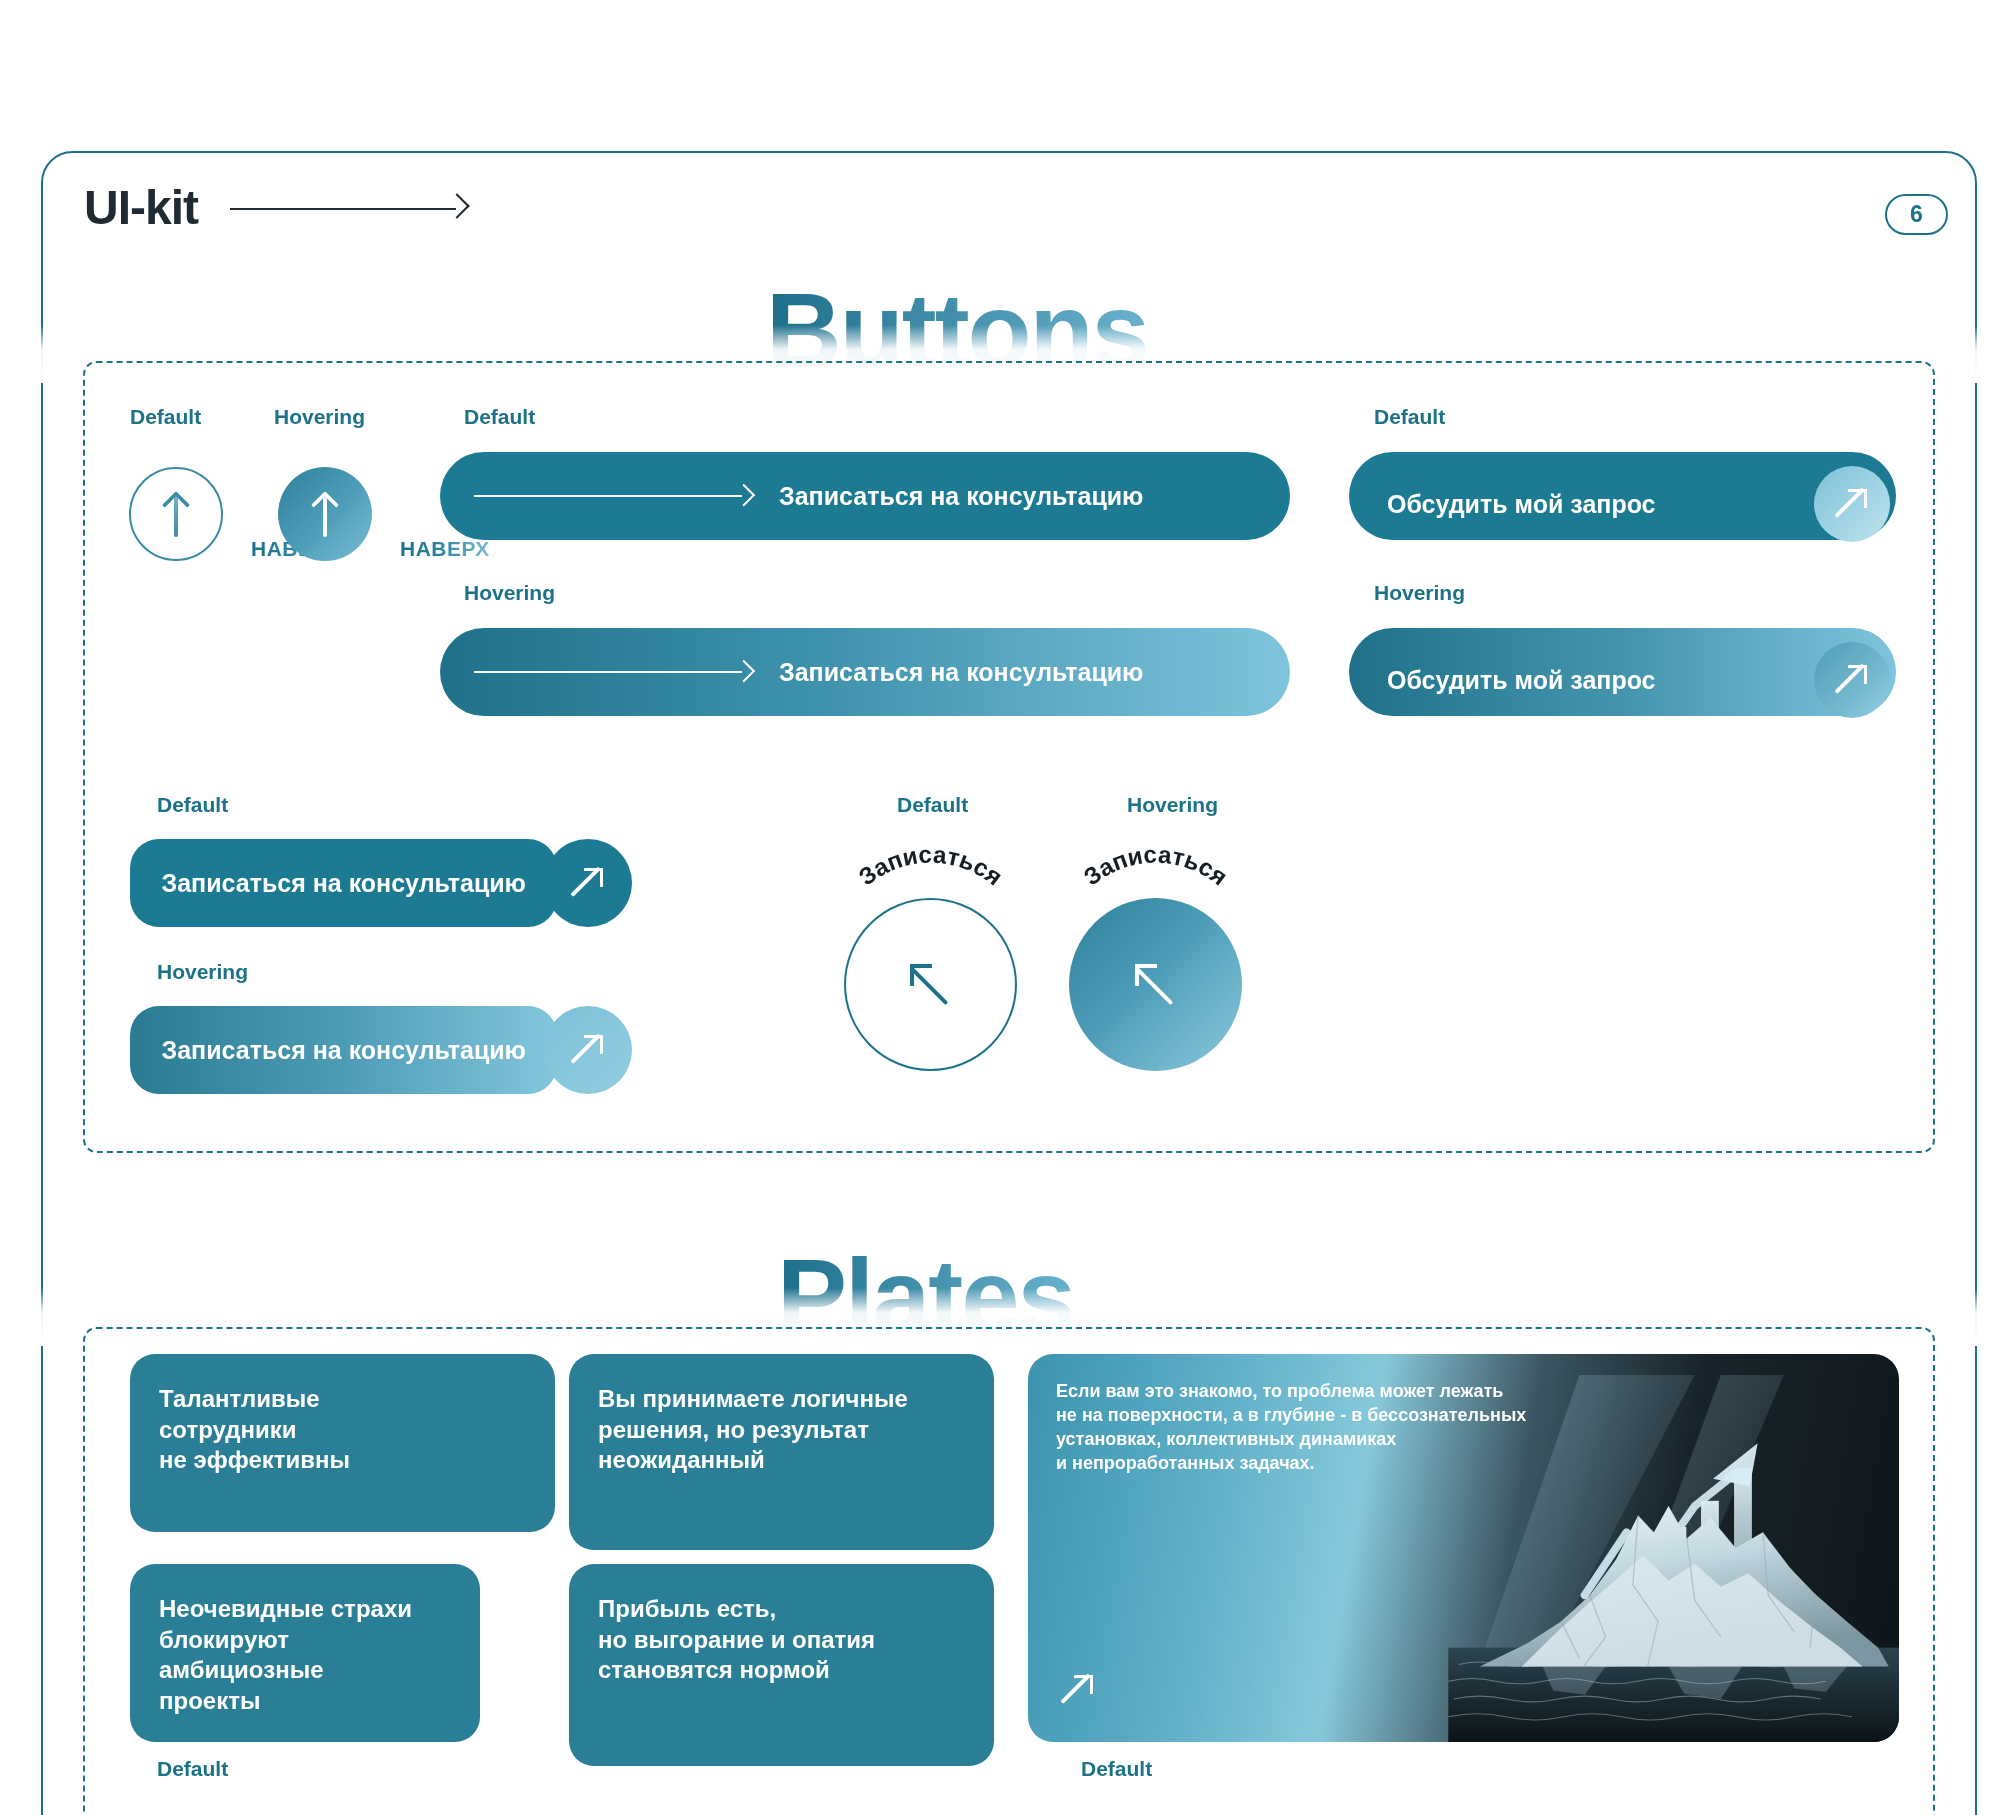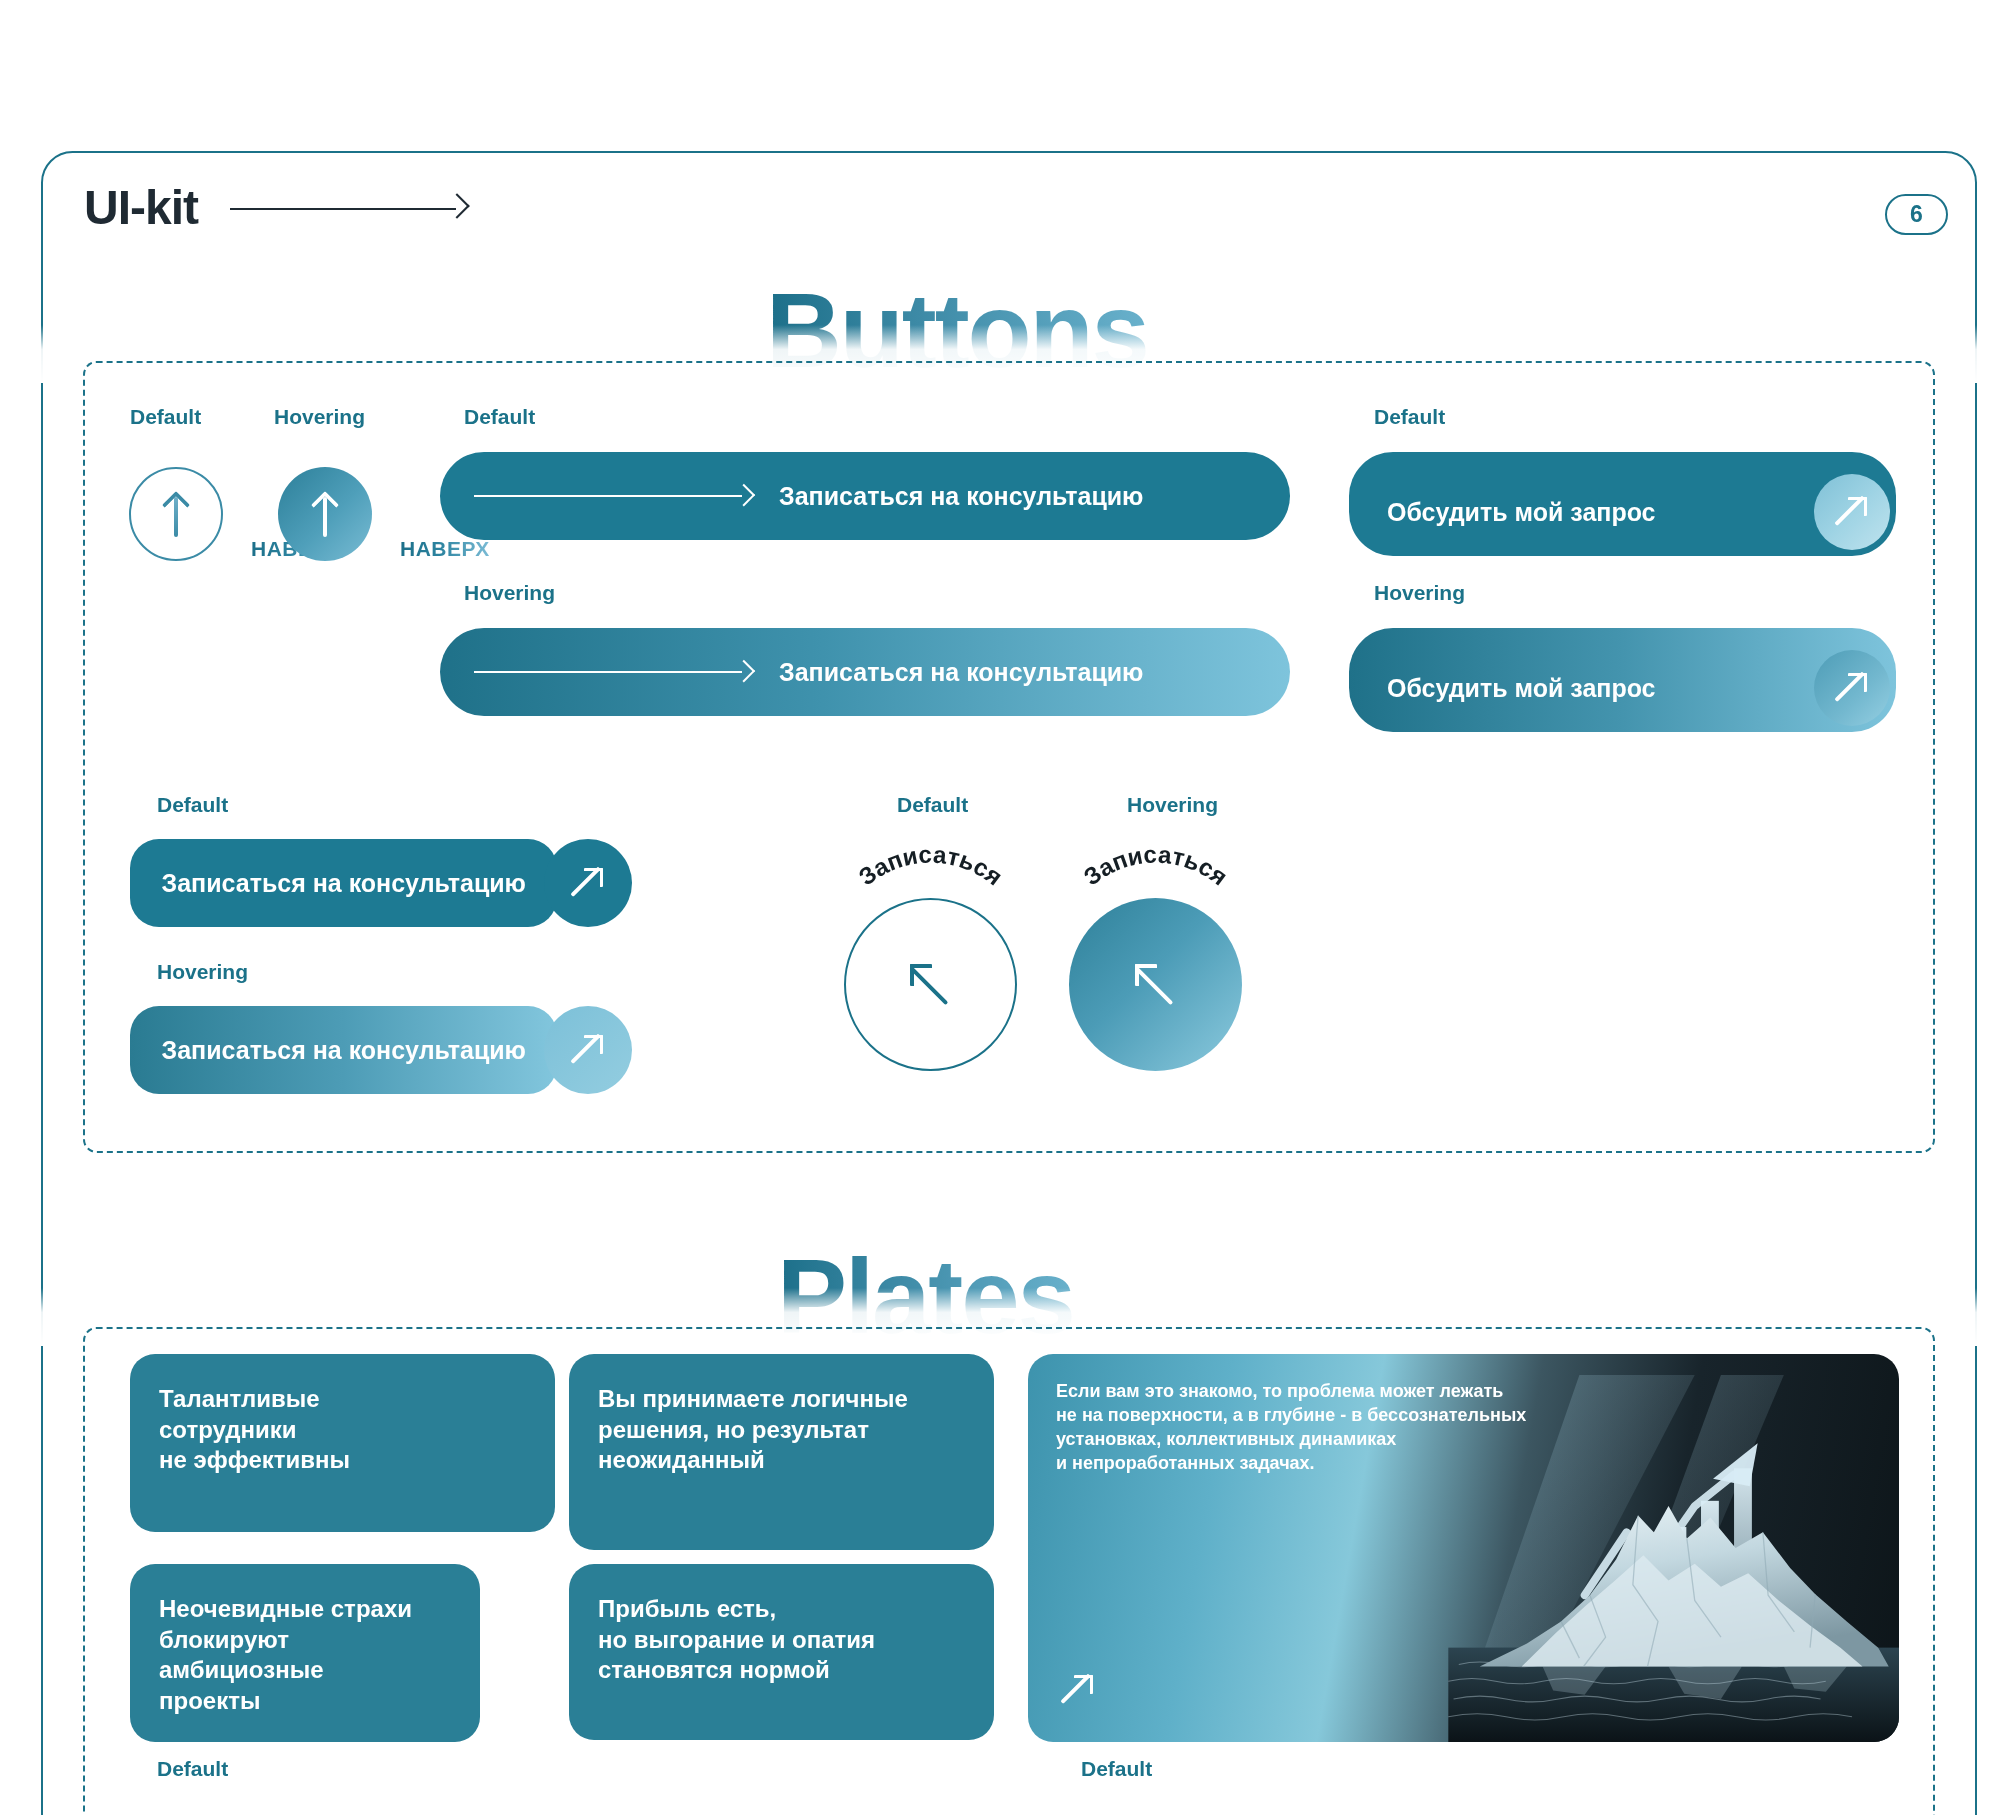--- a/index.html
+++ b/index.html
@@ -120,21 +120,21 @@
   .long-arrow { position: relative; width: 278px; height: 4.2px; flex: none; margin-right: 27px; }
   .long-arrow .shaft { position: absolute; left: 0; top: 1px; width: 268px; height: 2.1px; background: #fff; }
   .long-arrow .head {
     position: absolute; right: 0; top: -6.8px; width: 15.7px; height: 15.7px;
     border-top: 2.1px solid #fff; border-right: 2.1px solid #fff; transform: rotate(45deg);
   }
 
   
   .pill-circle-btn {
     position: absolute; display: flex; align-items: center; justify-content: space-between;
-    height: 104px; border-radius: 44px; padding: 16px 0 0 38px;
+    height: 88px; border-radius: 44px; padding: 16px 0 0 38px;
     color: #fff; font-size: 25px; font-weight: 700; white-space: nowrap;
   }
   .pill-circle-btn.solid { background: #1d7a93; }
   .pill-circle-btn.grad  { background: linear-gradient(90deg,#1f7189 0%, #4494ae 50%, #7ec4dc 100%); }
   .pill-circle-btn .knob {
     width: 76px; height: 76px; border-radius: 50%;
     margin-right: 6.3px; flex: none;
     display: flex; align-items: center; justify-content: center;
   }
   .knob.lightgrad { background: linear-gradient(135deg,#7fc0d6 0%, #9ed3e4 50%, #bfe3ee 100%); }
@@ -354,21 +354,21 @@
 
 <div class="plate" style="left:130px; top:1354px; width:425px; height:178px;">Талантливые
 сотрудники
 не эффективны</div>
 <div class="plate" style="left:569px; top:1354px; width:425px; height:196px;">Вы принимаете логичные
 решения, но результат
 неожиданный</div>
 <div class="plate" style="left:130px; top:1564px; width:350px; height:178px;">Неочевидные страхи
 блокируют амбициозные
 проекты</div>
-<div class="plate" style="left:569px; top:1564px; width:425px; height:176px;">Прибыль есть,
+<div class="plate" style="left:569px; top:1564px; width:425px; height:202px;">Прибыль есть,
 но выгорание и опатия
 становятся нормой</div>
 
 <div id="image-plate">
   <svg class="berg" viewBox="0 0 880 700">
     <defs>
       <linearGradient id="icegrad" x1="0" y1="0" x2="0.4" y2="1">
         <stop offset="0%" stop-color="#eef6f9"></stop>
         <stop offset="45%" stop-color="#c3d8e0"></stop>
         <stop offset="100%" stop-color="#7d97a2"></stop>

